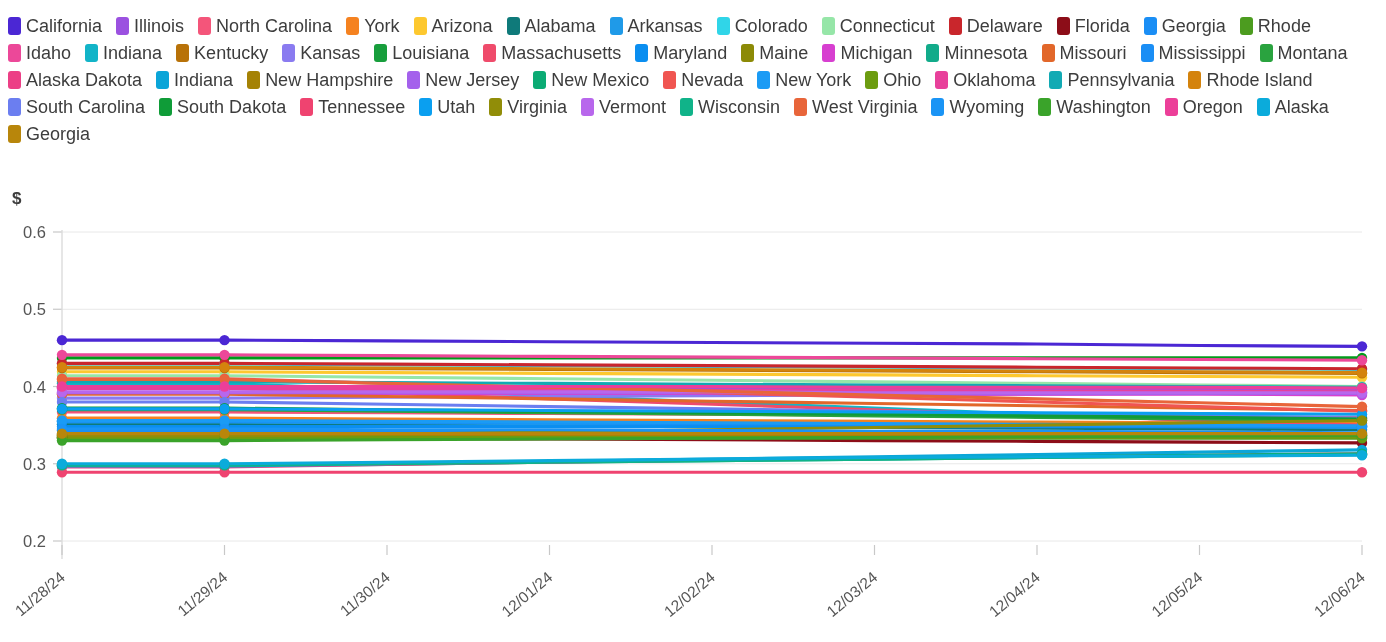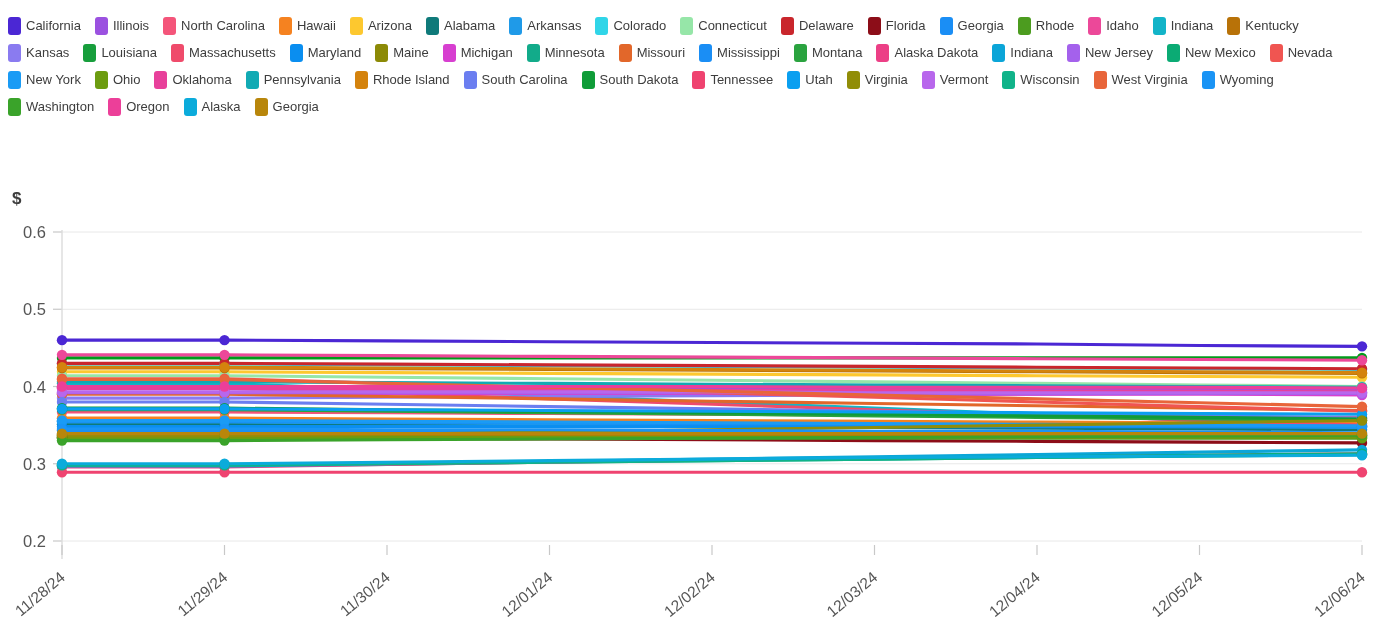--- a/index.html
+++ b/index.html
@@ -24,21 +24,21 @@
     height:27px;
     margin-right:14px;
     white-space:nowrap;
     cursor:pointer;
   }
   .legend-swatch{
     width:13px;height:18px;border-radius:3px;
     margin-right:5px;flex:0 0 auto;
   }
   .legend-label{
-    font-size:13px;
+    font-size:18px;
     color:#3d3d3d;
     line-height:20px;
   }
 
   
   #y-axis-title{
     position:absolute;left:12px;top:189px;
     font-size:17px;font-weight:bold;color:#3d3d3d;
   }
 
@@ -65,21 +65,21 @@
       <div class="legend-item">
         <span class="legend-swatch" style="background: rgb(155, 81, 224);"></span>
         <span class="legend-label">Illinois</span>
       </div>
       <div class="legend-item">
         <span class="legend-swatch" style="background: rgb(244, 85, 122);"></span>
         <span class="legend-label">North Carolina</span>
       </div>
       <div class="legend-item">
         <span class="legend-swatch" style="background: rgb(245, 130, 32);"></span>
-        <span class="legend-label">Hawaii</span>
+        <span class="legend-label">York</span>
       </div>
       <div class="legend-item">
         <span class="legend-swatch" style="background: rgb(253, 200, 47);"></span>
         <span class="legend-label">Arizona</span>
       </div>
       <div class="legend-item">
         <span class="legend-swatch" style="background: rgb(15, 122, 122);"></span>
         <span class="legend-label">Alabama</span>
       </div>
       <div class="legend-item">
@@ -162,20 +162,24 @@
         <span class="legend-swatch" style="background: rgb(42, 163, 63);"></span>
         <span class="legend-label">Montana</span>
       </div>
       <div class="legend-item">
         <span class="legend-swatch" style="background: rgb(236, 63, 134);"></span>
         <span class="legend-label">Alaska Dakota</span>
       </div>
       <div class="legend-item">
         <span class="legend-swatch" style="background: rgb(11, 165, 216);"></span>
         <span class="legend-label">Indiana</span>
+      </div>
+      <div class="legend-item">
+        <span class="legend-swatch" style="background: rgb(165, 130, 5);"></span>
+        <span class="legend-label">New Hampshire</span>
       </div>
       <div class="legend-item">
         <span class="legend-swatch" style="background: rgb(164, 97, 236);"></span>
         <span class="legend-label">New Jersey</span>
       </div>
       <div class="legend-item">
         <span class="legend-swatch" style="background: rgb(11, 171, 116);"></span>
         <span class="legend-label">New Mexico</span>
       </div>
       <div class="legend-item">

